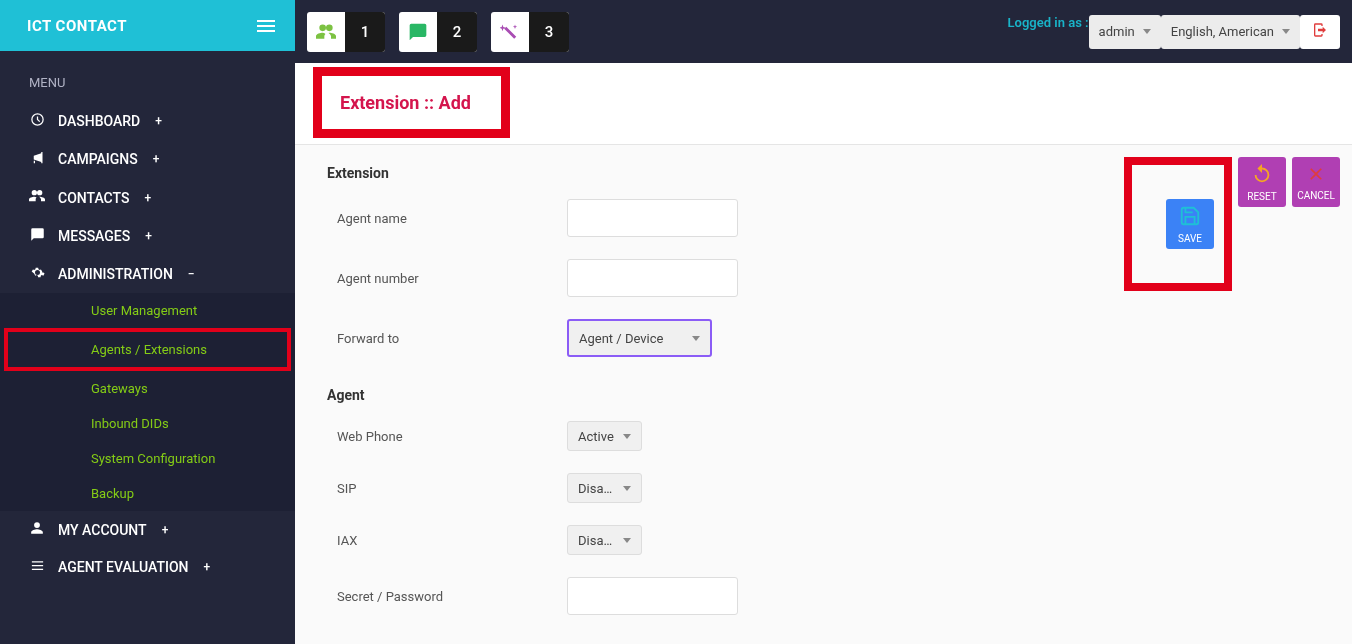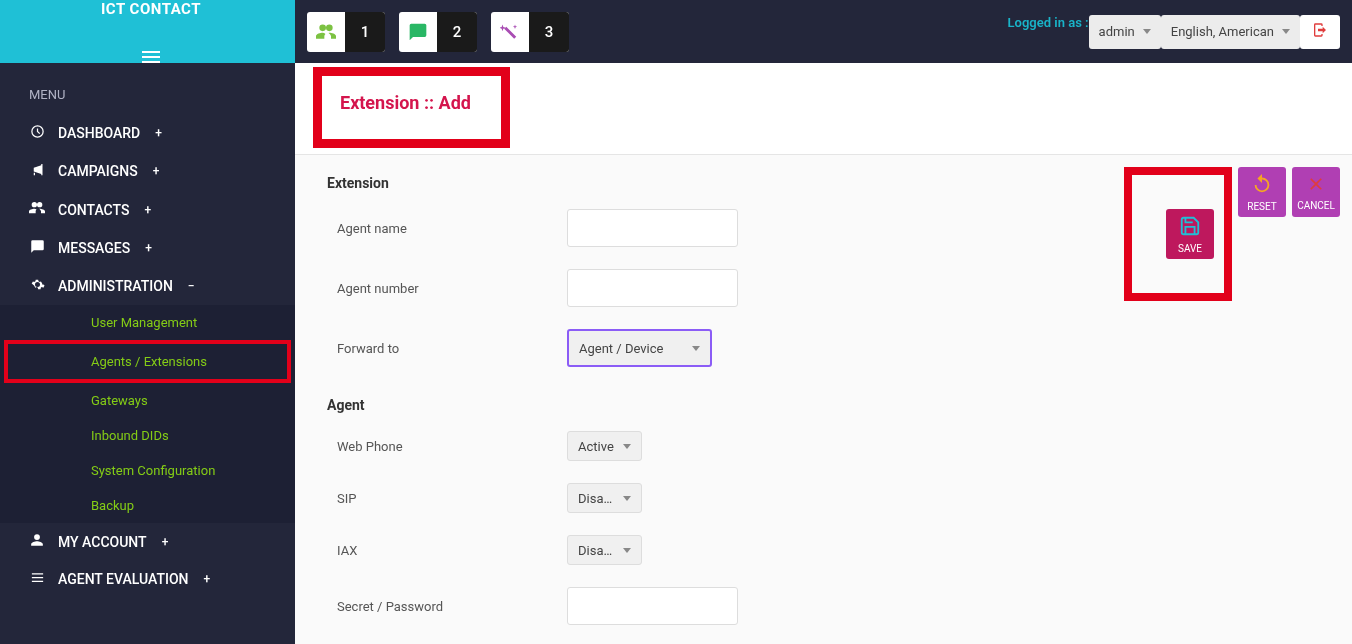--- a/index.html
+++ b/index.html
@@ -15,30 +15,29 @@
 
 .sidebar {
   width: 295px;
   background: #23263a;
   color: #fff;
   display: flex;
   flex-direction: column;
 }
 .brand {
   background: #1fc0d6;
-  height: 63px;
+  height: 51px;
   display: flex;
   align-items: center;
   justify-content: space-between;
   padding: 0 20px 0 27px;
   color: #fff;
   font-weight: 700;
   font-size: 15px;
   letter-spacing: 0.5px;
-  flex-direction: column;
 }
 .hamburger { display: flex; flex-direction: column; gap: 3px; cursor: pointer; }
 .hamburger span { width: 18px; height: 2px; background: #fff; }
 .menu-label {
   color: #b0b2c4;
   font-size: 13px;
   padding: 24px 29px 12px;
 }
 .nav { list-style: none; }
 .nav > li { }
@@ -151,21 +150,21 @@
 .page { flex: 1; background: #fff; position: relative; overflow: auto; }
 .page-title-wrap {
   border: 9px solid #e2001a;
   display: inline-block;
   margin: 4px 0 0 18px;
 }
 .page-title {
   color: #d4154d;
   font-weight: 700;
   font-size: 18px;
-  padding: 16px 30px 26px 18px;
+  padding: 16px 30px 16px 18px;
 }
 .content-card {
   background: #fafafa;
   border-top: 1px solid #e5e5e5;
   margin-top: 6px;
   padding: 20px 25px 40px 32px;
   position: relative;
 }
 .action-row {
   position: absolute;
@@ -187,21 +186,21 @@
   color: #fff;
   display: flex;
   flex-direction: column;
   align-items: center;
   justify-content: center;
   gap: 3px;
   font-size: 10px;
   cursor: pointer;
 }
 .action-btn .btn-icon { font-size: 20px; line-height: 1; }
-.action-btn.save { background: #be185d; }
+.action-btn.save { background: #3b82f6; }
 .action-btn.save .btn-icon { color: #1fc0d6; }
 .action-btn.reset { background: #b03fb3; }
 .action-btn.reset .btn-icon { color: #f5a623; }
 .action-btn.cancel { background: #b03fb3; }
 .action-btn.cancel .btn-icon { color: #e03c3c; }
 .section-title {
   font-weight: 700;
   font-size: 14px;
   color: #333;
   margin-bottom: 18px;

